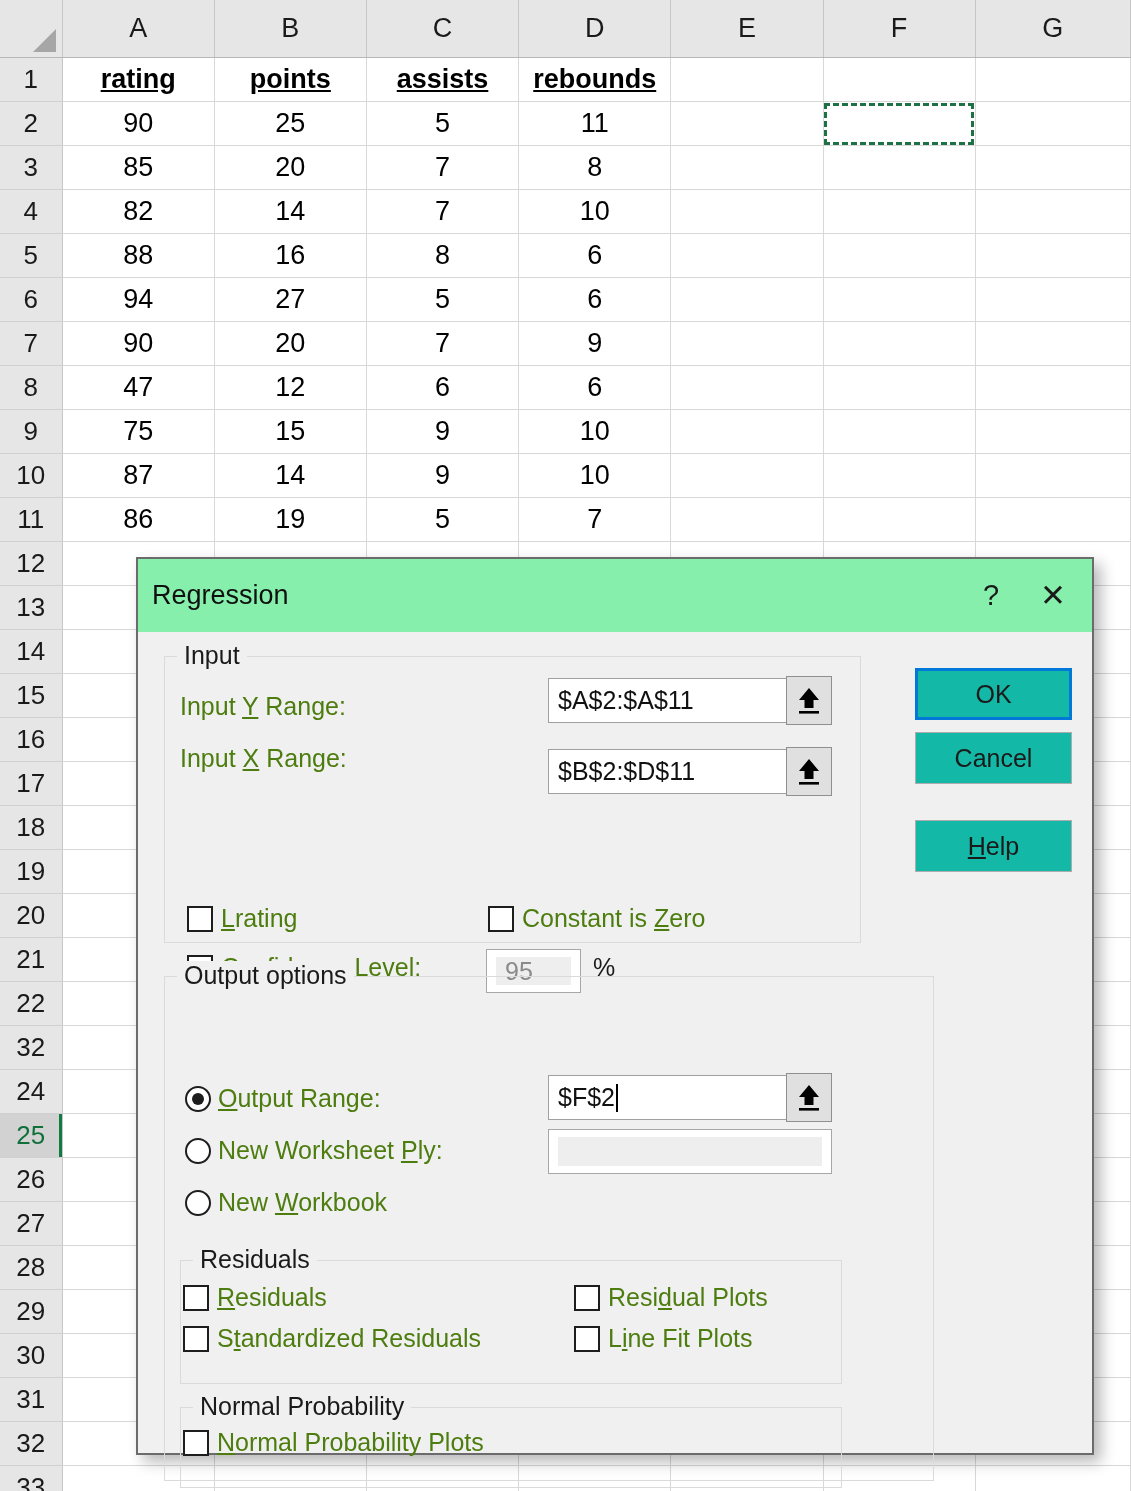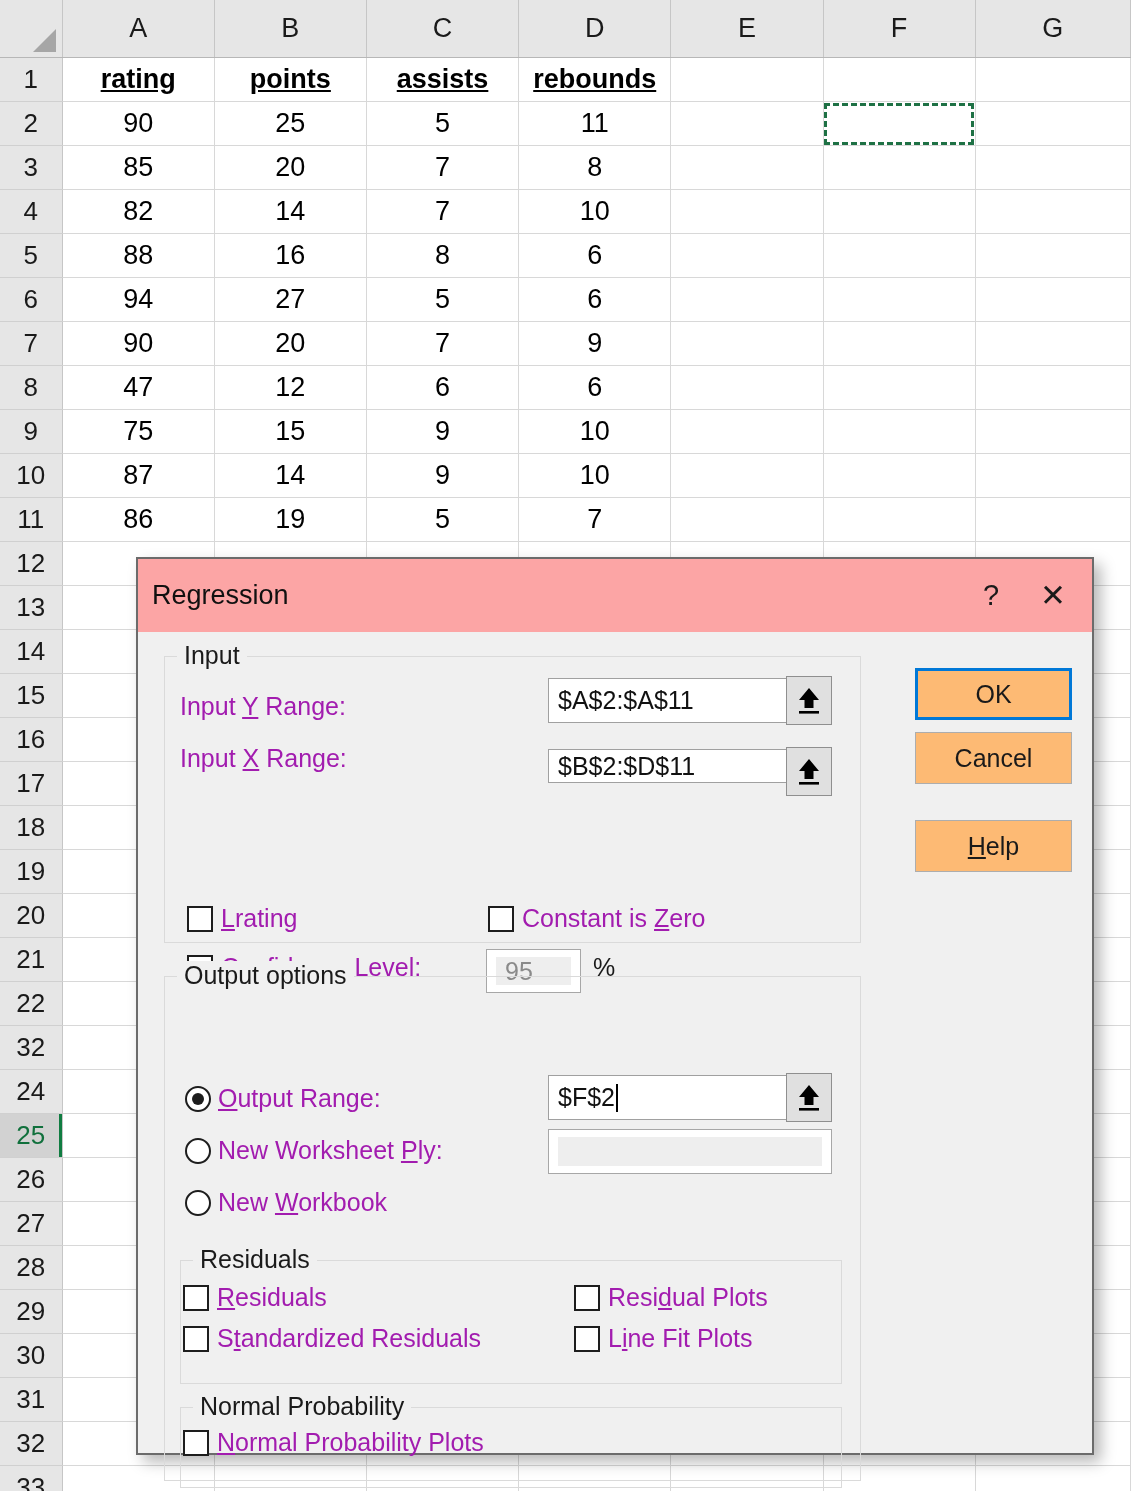--- a/index.html
+++ b/index.html
@@ -98,21 +98,21 @@
     top: 557px;
     width: 958px;
     height: 898px;
     background: #f0f0f0;
     border: 2px solid #6b6b6b;
     box-shadow: 7px 7px 14px rgba(0,0,0,0.28);
     box-sizing: border-box;
   }
   .titlebar {
     height: 73px;
-    background: #fca5a5;
+    background: #86efac;
     display: flex;
     align-items: center;
     box-sizing: border-box;
     padding: 0 8px 0 14px;
   }
   .dlg-title {
     font-size: 27px;
     color: #101010;
     flex: 1;
   }
@@ -145,21 +145,21 @@
     background: #f0f0f0;
     padding: 0 7px;
     font-size: 25px;
     color: #1a1a1a;
     white-space: nowrap;
   }
 
   .lbl {
     position: absolute;
     font-size: 25px;
-    color: #a21caf;
+    color: #4d7c0f;
     white-space: nowrap;
   }
   .mn { text-decoration: underline; }
 
   .textfield {
     position: absolute;
     box-sizing: border-box;
     background: #ffffff;
     border: 1px solid #a0a0a0;
     font-size: 25px;
@@ -228,21 +228,21 @@
     position: absolute;
     left: 5px; top: 5px;
     width: 12px; height: 12px;
     border-radius: 50%;
     background: #1d1d1d;
   }
 
   .btn {
     position: absolute;
     box-sizing: border-box;
-    background: #fdba74;
+    background: #14b8a6;
     border: 1px solid #adadad;
     font-size: 25px;
     color: #1a1a1a;
     display: flex;
     align-items: center;
     justify-content: center;
     cursor: default;
   }
   .btn.default {
     border: 3px solid #0078d7;
@@ -636,21 +636,21 @@
         <span>$A$2:$A$11</span>
       </div>
     <div class="rangebtn" style="left:648px; top:44px; width:46px; height:49px;">
       <svg class="glyph" viewBox="0 0 30 32">
           <path d="M15 3 L25 15 L19.5 15 L19.5 23 L10.5 23 L10.5 15 L5 15 Z" fill="#000"></path>
           <rect x="5" y="26" width="20" height="2.6" fill="#000"></rect>
         </svg>
     </div>
 
     <div class="lbl" style="left:42px; top:112px;"><span>Input </span><span class="mn">X</span><span> Range:</span></div>
-    <div class="textfield" style="left:410px; top:117px; width:243px; height:34px;">
+    <div class="textfield" style="left:410px; top:117px; width:243px; height:45px;">
         <span>$B$2:$D$11</span>
       </div>
     <div class="rangebtn" style="left:648px; top:115px; width:46px; height:49px;">
       <svg class="glyph" viewBox="0 0 30 32">
           <path d="M15 3 L25 15 L19.5 15 L19.5 23 L10.5 23 L10.5 15 L5 15 Z" fill="#000"></path>
           <rect x="5" y="26" width="20" height="2.6" fill="#000"></rect>
         </svg>
     </div>
 
     <div class="cbox" style="left:49px; top:274px;"></div>
@@ -666,21 +666,21 @@
       </div>
     <div class="pct" style="left:455px; top:321px;">%</div>
 
     <div class="btn default" style="left:777px; top:36px; width:157px; height:52px;">OK</div>
     <div class="btn" style="left:777px; top:100px; width:157px; height:52px;">Cancel</div>
     <div class="btn" style="left:777px; top:188px; width:157px; height:52px;">
         <span class="mn">H</span>
         <span>elp</span>
       </div>
 
-    <div class="groupbox" style="left:26px; top:344px; width:697px; height:505px;">
+    <div class="groupbox" style="left:26px; top:344px; width:770px; height:505px;">
       <div class="group-legend">Output options</div>
     </div>
 
     <div class="radio sel" style="left:47px; top:454px;"></div>
     <div class="lbl" style="left:80px; top:452px;"><span class="mn">O</span><span>utput Range:</span></div>
     <div class="textfield" style="left:410px; top:443px; width:243px; height:45px;">
         <span>$F$2</span>
         <span class="caret"></span>
       </div>
     <div class="rangebtn" style="left:648px; top:441px; width:46px; height:49px;">

